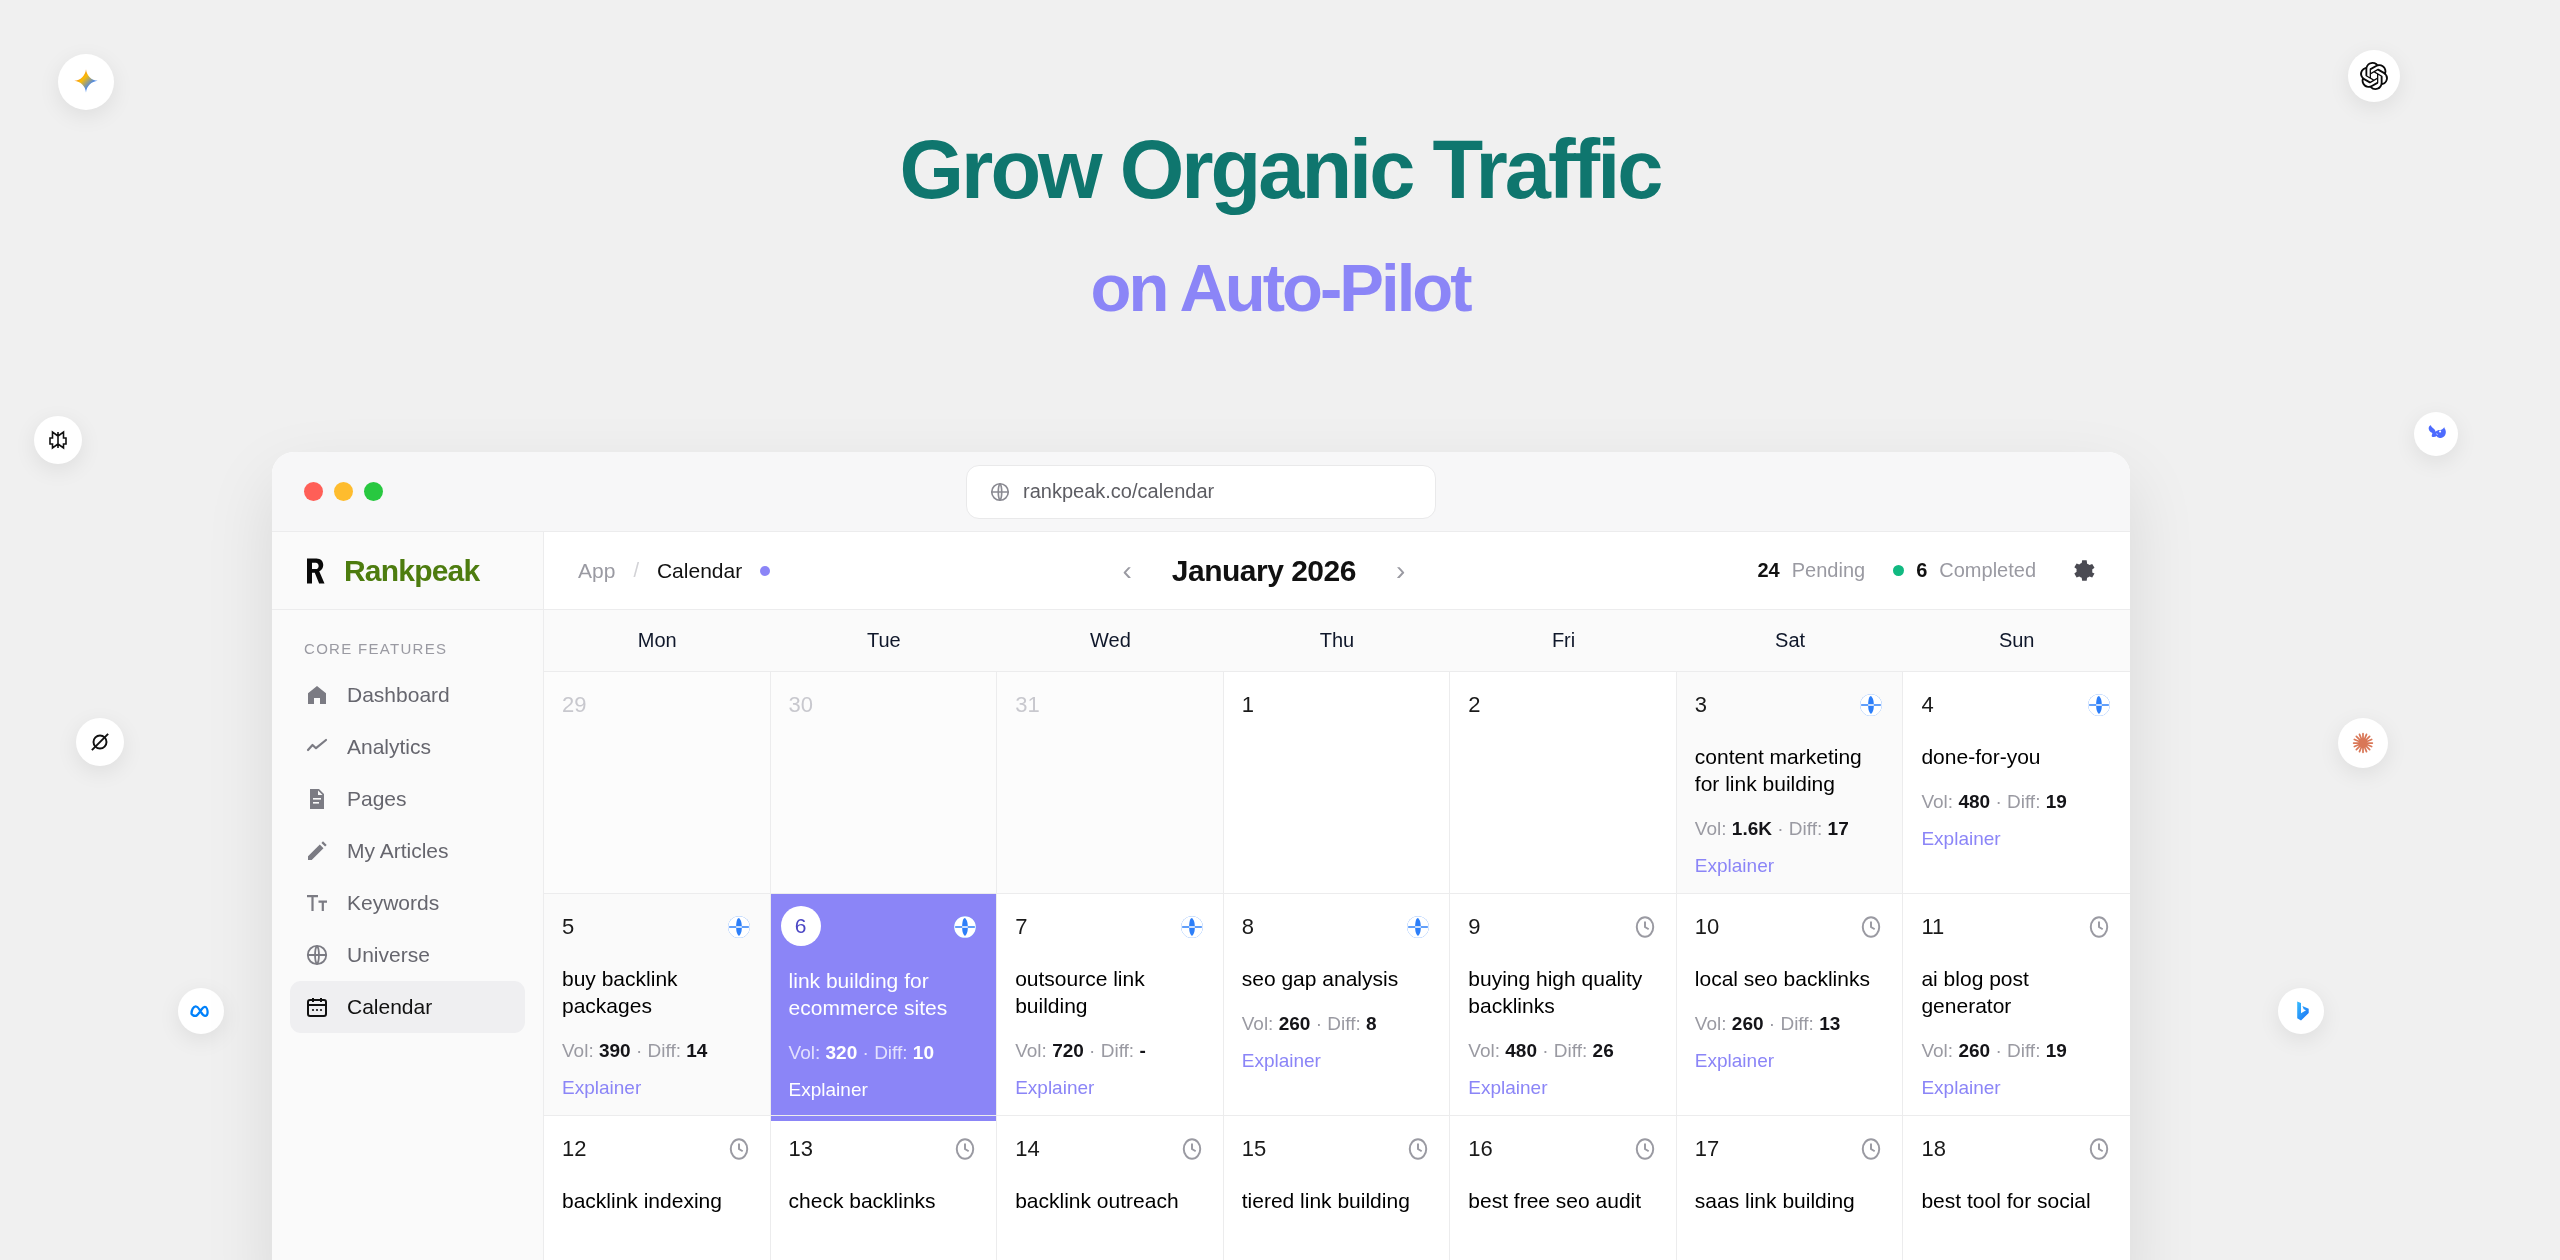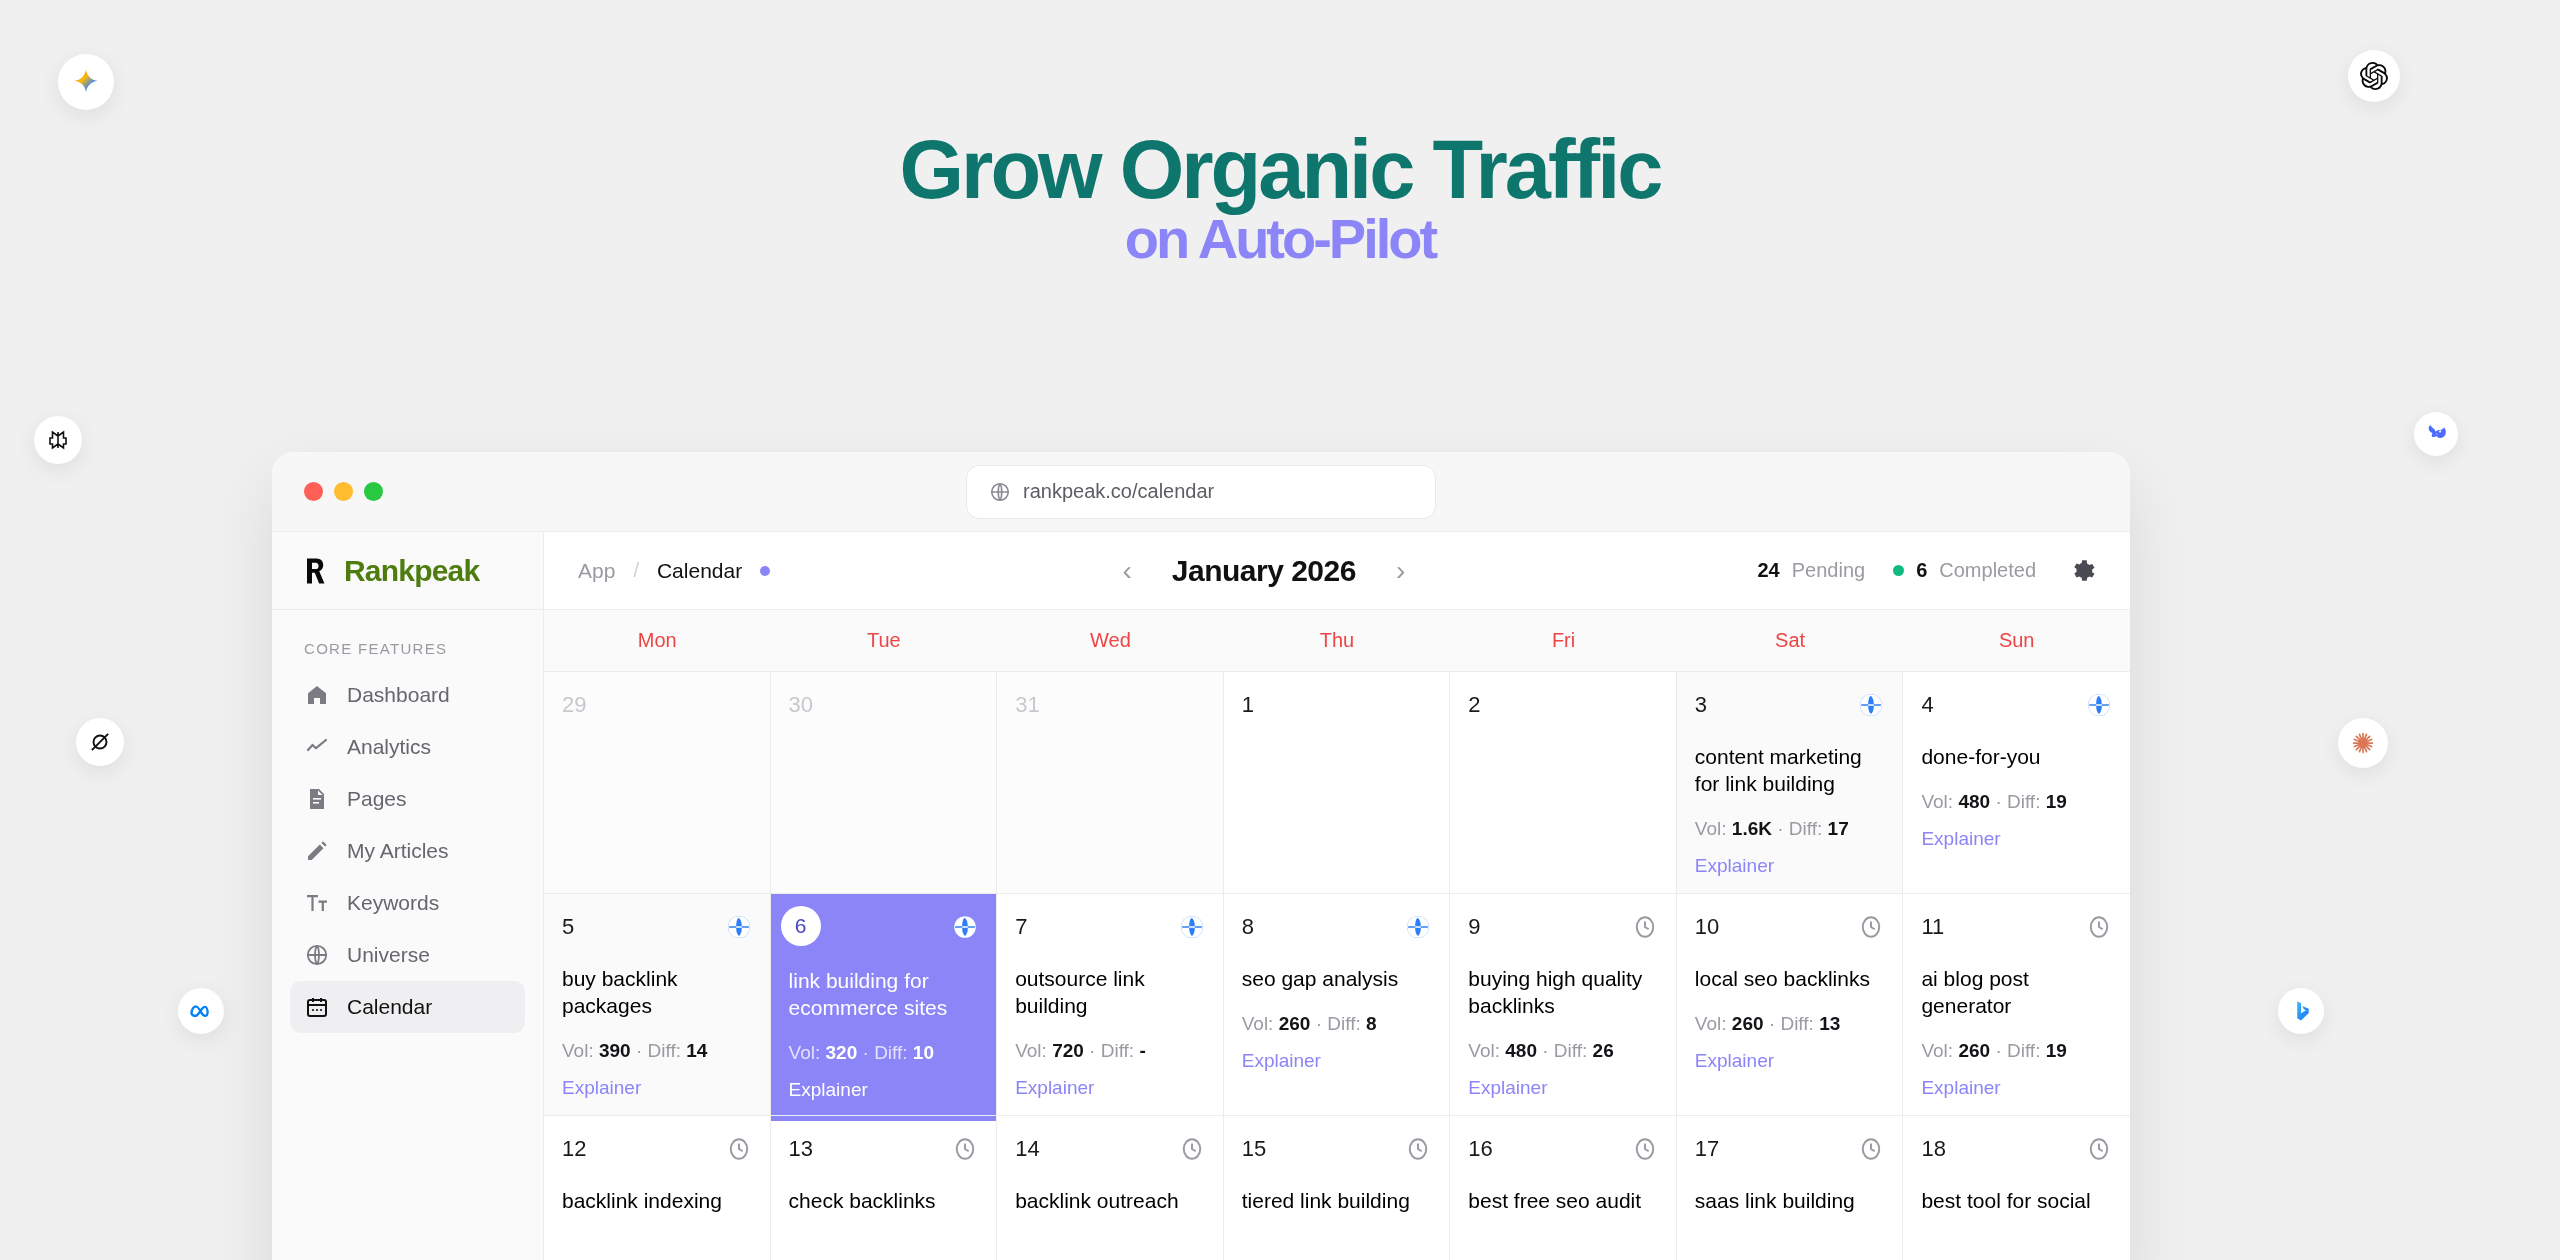--- a/index.html
+++ b/index.html
@@ -10,22 +10,22 @@
     position:relative;
   }
 
   
   .hero { position:absolute; top:128px; left:0; width:100%; text-align:center; }
   .hero h1 {
     font-size:83px; line-height:1.0; letter-spacing:-3px;
     font-weight:700; color:#0f766e;
   }
   .hero h2 {
-    font-size:56px; line-height:1.0; letter-spacing:-3px;
-    font-weight:700; color:#8b85f7; 
+    font-size:67px; line-height:1.0; letter-spacing:-3px;
+    font-weight:700; color:#8b85f7; margin-top:43px;
   }
 
   
   .bubble {
     position:absolute; border-radius:50%; background:#fff;
     display:flex; align-items:center; justify-content:center;
     box-shadow:0 6px 22px rgba(0,0,0,.08);
   }
 
   
@@ -94,21 +94,21 @@
   .stat-num { font-weight:700; color:#111; }
   .stat-lbl { color:#9a9aa2; }
   .green-dot { width:11px; height:11px; border-radius:50%; background:#11b981; margin-left:16px; }
 
   
   .dow-row {
     display:grid; grid-template-columns:repeat(7,1fr);
     height:62px; background:#fafafa; border-bottom:1px solid #ececed;
   }
   .dow { display:flex; align-items:center; justify-content:center;
-         font-size:20px; color:#ef4444; }
+         font-size:20px; color:#0f172a; }
   .weeks { flex:1; overflow:hidden; }
   .week { display:grid; grid-template-columns:repeat(7,1fr); height:222px;
           border-bottom:1px solid #ececed; }
   .cell { border-right:1px solid #ececed; padding:20px 18px 0 18px;
           position:relative; overflow:hidden; cursor:pointer; }
   .cell:last-child { border-right:none; }
   .cell.muted { background:#fcfcfc; }
   .cell.shade { background:#fafafa; }
   .cell.sel { background:#8b85f7; }
   .cell-head { display:flex; align-items:flex-start; justify-content:space-between; }

